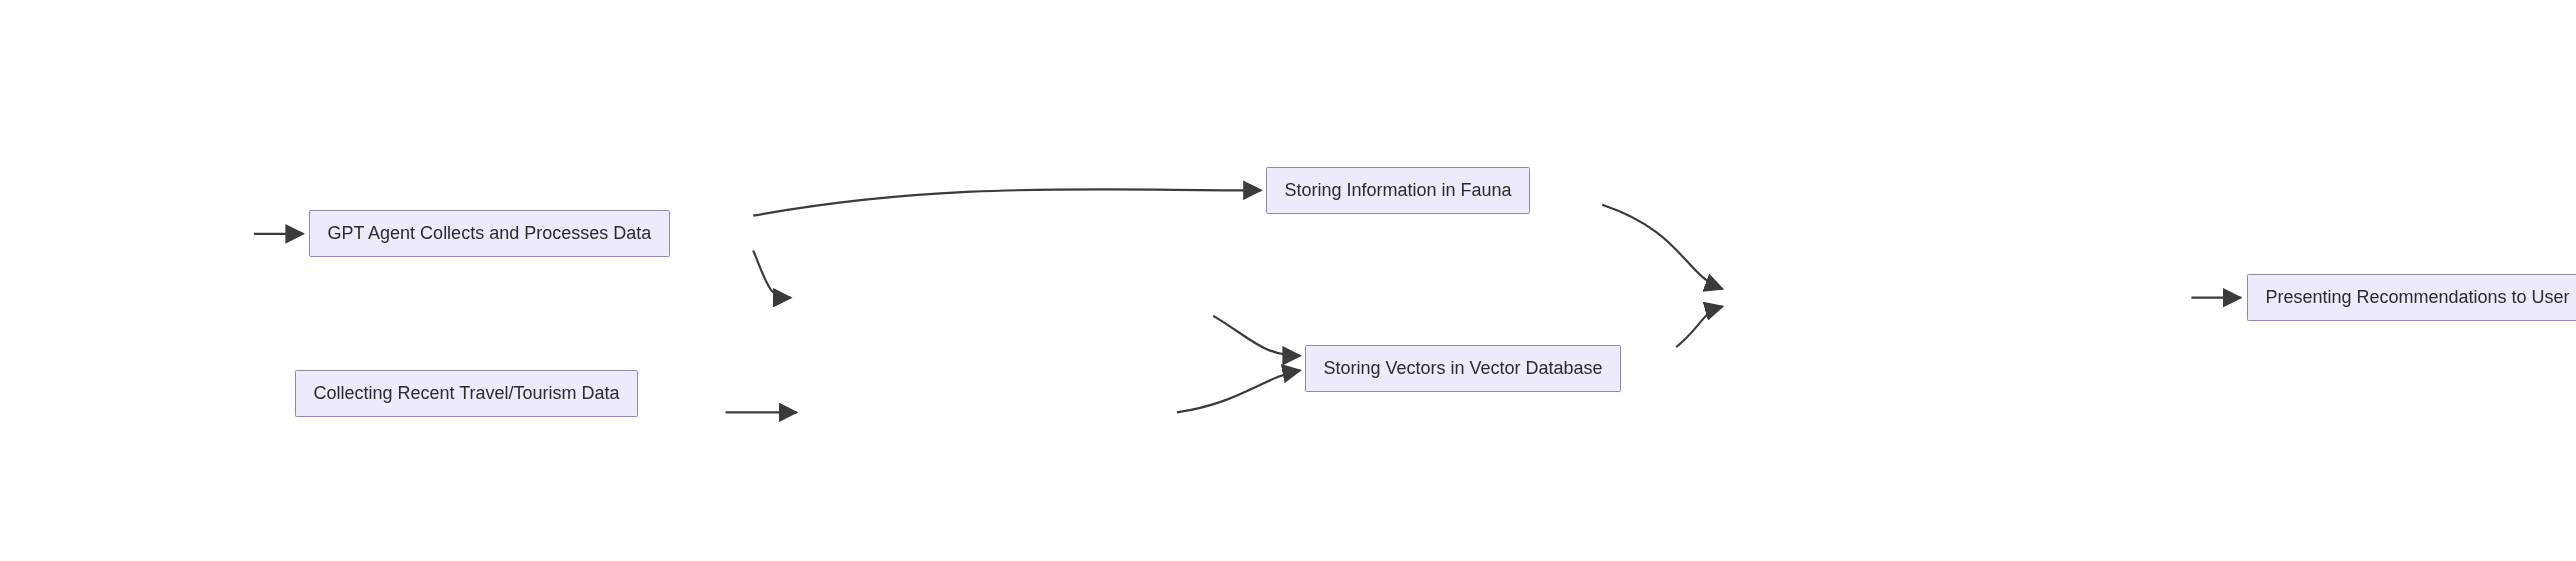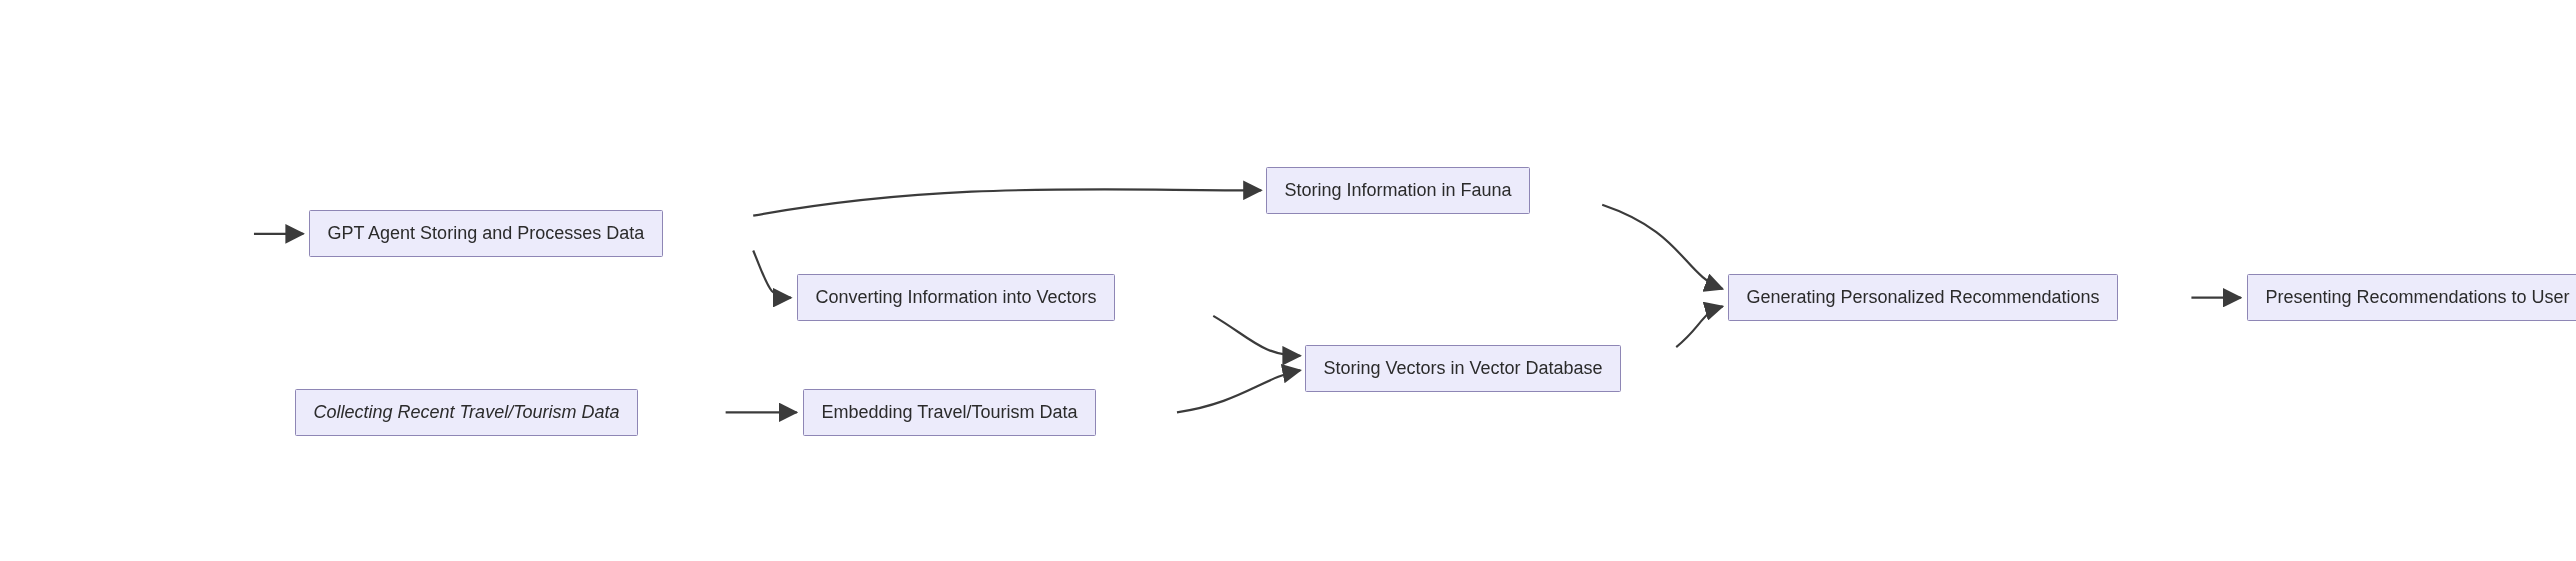--- a/index.html
+++ b/index.html
@@ -65,45 +65,36 @@
 
     <path d="M 2208 282 C 2320 320, 2320 378, 2374 398" stroke="#3b3b3b" stroke-width="3" fill="none" marker-end="url(#arrow)"></path>
 
     <path d="M 2310 478 C 2345 450, 2345 430, 2374 422" stroke="#3b3b3b" stroke-width="3" fill="none" marker-end="url(#arrow)"></path>
 
     <path d="M 3020 410 L 3088 410" stroke="#3b3b3b" stroke-width="3" fill="none" marker-end="url(#arrow)"></path>
   </svg>
 
 
   <div class="node" style="left:309px; top:210px;">
-    <span>GPT Agent Storing and Processes Data</span>
+    <span>GPT Agent Collects and Processes Data</span>
   </div>
 
   <div class="node" style="left:1266px; top:167px;">
     <span>Storing Information in Fauna</span>
   </div>
 
-  <div class="node" style="left:797px; top:274px;">
-    <span>Converting Information into Vectors</span>
-  </div>
 
   <div class="node" style="left:1305px; top:345px;">
     <span>Storing Vectors in Vector Database</span>
   </div>
 
-  <div class="node" style="left:295px; top:389px;font-style:italic;">
+  <div class="node" style="left:295px; top:370px;">
     <span>Collecting Recent Travel/Tourism Data</span>
   </div>
 
-  <div class="node" style="left:803px; top:389px;">
-    <span>Embedding Travel/Tourism Data</span>
-  </div>
 
-  <div class="node" style="left:1728px; top:274px;">
-    <span>Generating Personalized Recommendations</span>
-  </div>
 
   <div class="node" style="left:2247px; top:274px;">
     <span>Presenting Recommendations to User</span>
   </div>
 
 </div>
 
 
 </body></html>

